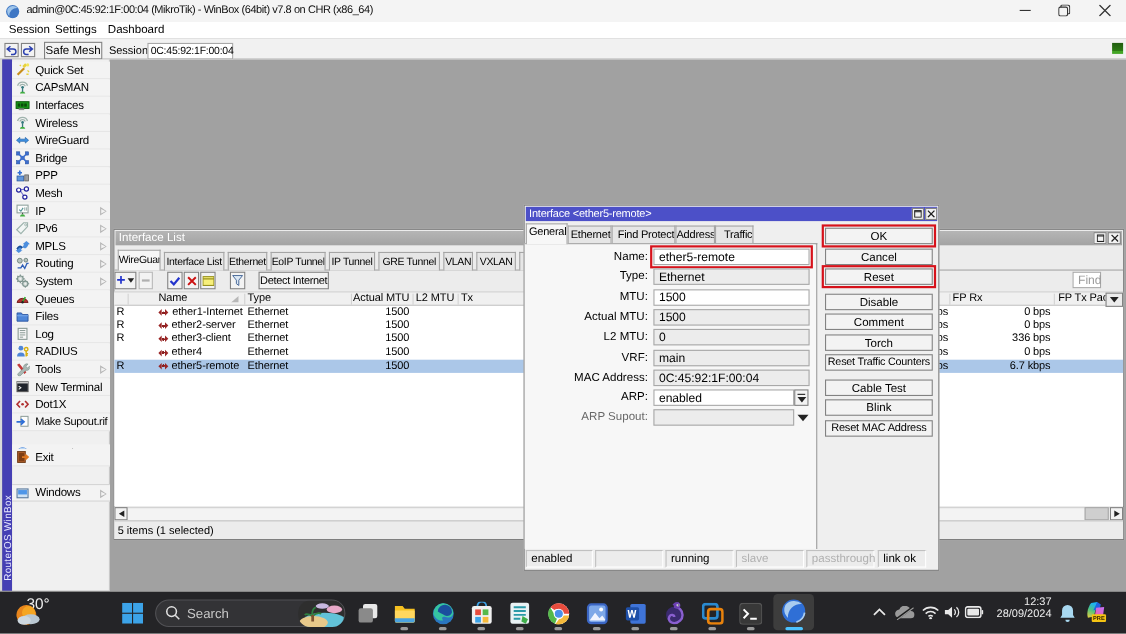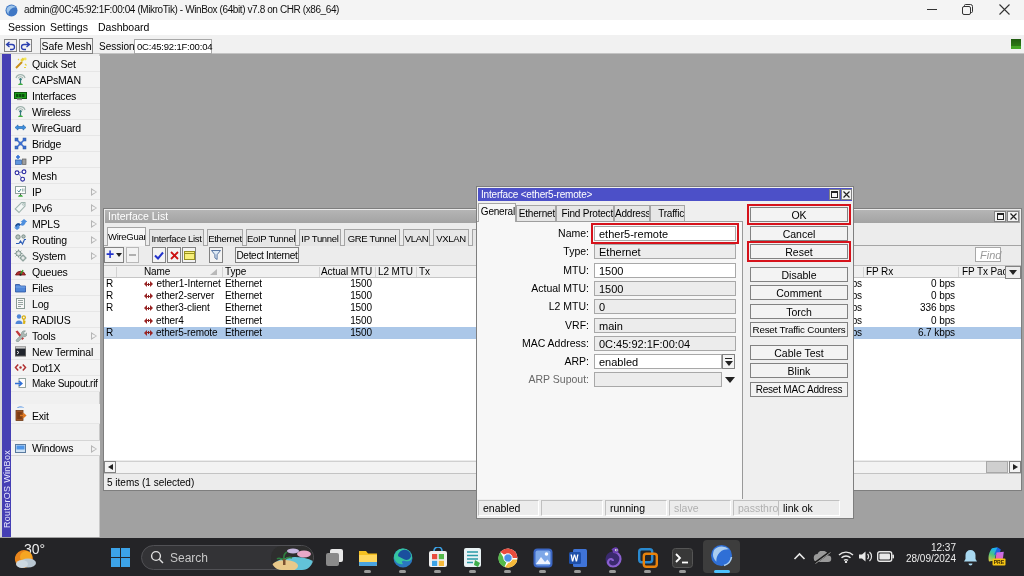--- a/index.html
+++ b/index.html
@@ -297,21 +297,21 @@
       <rect x="0.5" y="0.5" width="10" height="8" fill="#f7ef7a" stroke="#99921f"></rect>
       <path d="M0.5 2.5 h10" stroke="#99921f"></path>
     </svg>
   </div>
 <div class="btn" style="left:209px;top:247px;width:14px;height:16px">
     <svg width="10" height="10" viewBox="0 0 10 10">
       <path d="M0.5 0.5 h9 l-3.4 4.2 v4.8 l-2.2-1.6 v-3.2z" fill="#dce8f4" stroke="#4a6a9a" stroke-width="0.9"></path>
     </svg>
   </div>
 <div class="btn" style="left:235px;top:247px;width:64px;height:16px;font-size:10px;letter-spacing:-0.3px">Detect Internet</div>
-<div class="inp" style="left:975px;top:247px;width:26px;height:15px;color:#9a9a9a;font-style:italic">Find</div>
+<div class="inp" style="left:975px;top:247px;width:26px;height:15px;color:#9a9a9a;">Find</div>
 
 <div class="abs" style="left:104px;top:265px;width:917px;height:195px;background:#fff;border-top:1px solid #c0c0c0"></div>
 <div class="abs" style="left:104px;top:266px;width:917px;height:12px;background:#f0f0f0;border-bottom:1px solid #c6c6c6"></div>
 <div class="abs" style="left:104px;top:266px;width:917px;height:12px;font-size:10.5px">
  <i class="hv" style="left:12px"></i>
     <i class="hv" style="left:118px"></i>
     <i class="hv" style="left:215px"></i>
     <i class="hv" style="left:271px"></i>
     <i class="hv" style="left:312px"></i>
     <i class="hv" style="left:759px"></i>
@@ -441,21 +441,21 @@
 <div class="btn dbtn" style="top:322px;font-size:9.8px;letter-spacing:-0.2px">Reset Traffic Counters</div>
 <div class="btn dbtn" style="top:345px">Cable Test</div>
 <div class="btn dbtn" style="top:363px">Blink</div>
 <div class="btn dbtn" style="top:382px;font-size:10px;letter-spacing:-0.2px">Reset MAC Address</div>
 
 <div class="dst" style="left:478px;width:61px">enabled</div>
 <div class="dst" style="left:541px;width:62px"></div>
 <div class="dst" style="left:605px;width:62px">running</div>
 <div class="dst" style="left:669px;width:62px;color:#b0b0b0">slave</div>
 <div class="dst" style="left:733px;width:62px;color:#b0b0b0">passthrough</div>
-<div class="dst" style="left:778px;width:62px">link ok</div>
+<div class="dst" style="left:798px;width:44px">link ok</div>
 
 <div class="abs" id="taskbar" style="left:0;top:538px;width:1024px;height:38px;background:#242427"></div>
 
 <div class="abs" style="left:24px;top:541px;color:#eee;font-size:14px">30°</div>
 <svg class="abs" style="left:12px;top:548px" width="26" height="22" viewBox="0 0 26 22">
  <path d="M12 20 A9 9 0 1 1 20 7 A9 9 0 0 1 12 20Z" fill="#e8851c"></path>
  <circle cx="14" cy="9" r="6" fill="#f5a623"></circle>
  <ellipse cx="16" cy="15" rx="8" ry="4.5" fill="#b9c7d2"></ellipse>
  <ellipse cx="10" cy="16" rx="6" ry="4" fill="#cdd8e0"></ellipse>
 </svg>

